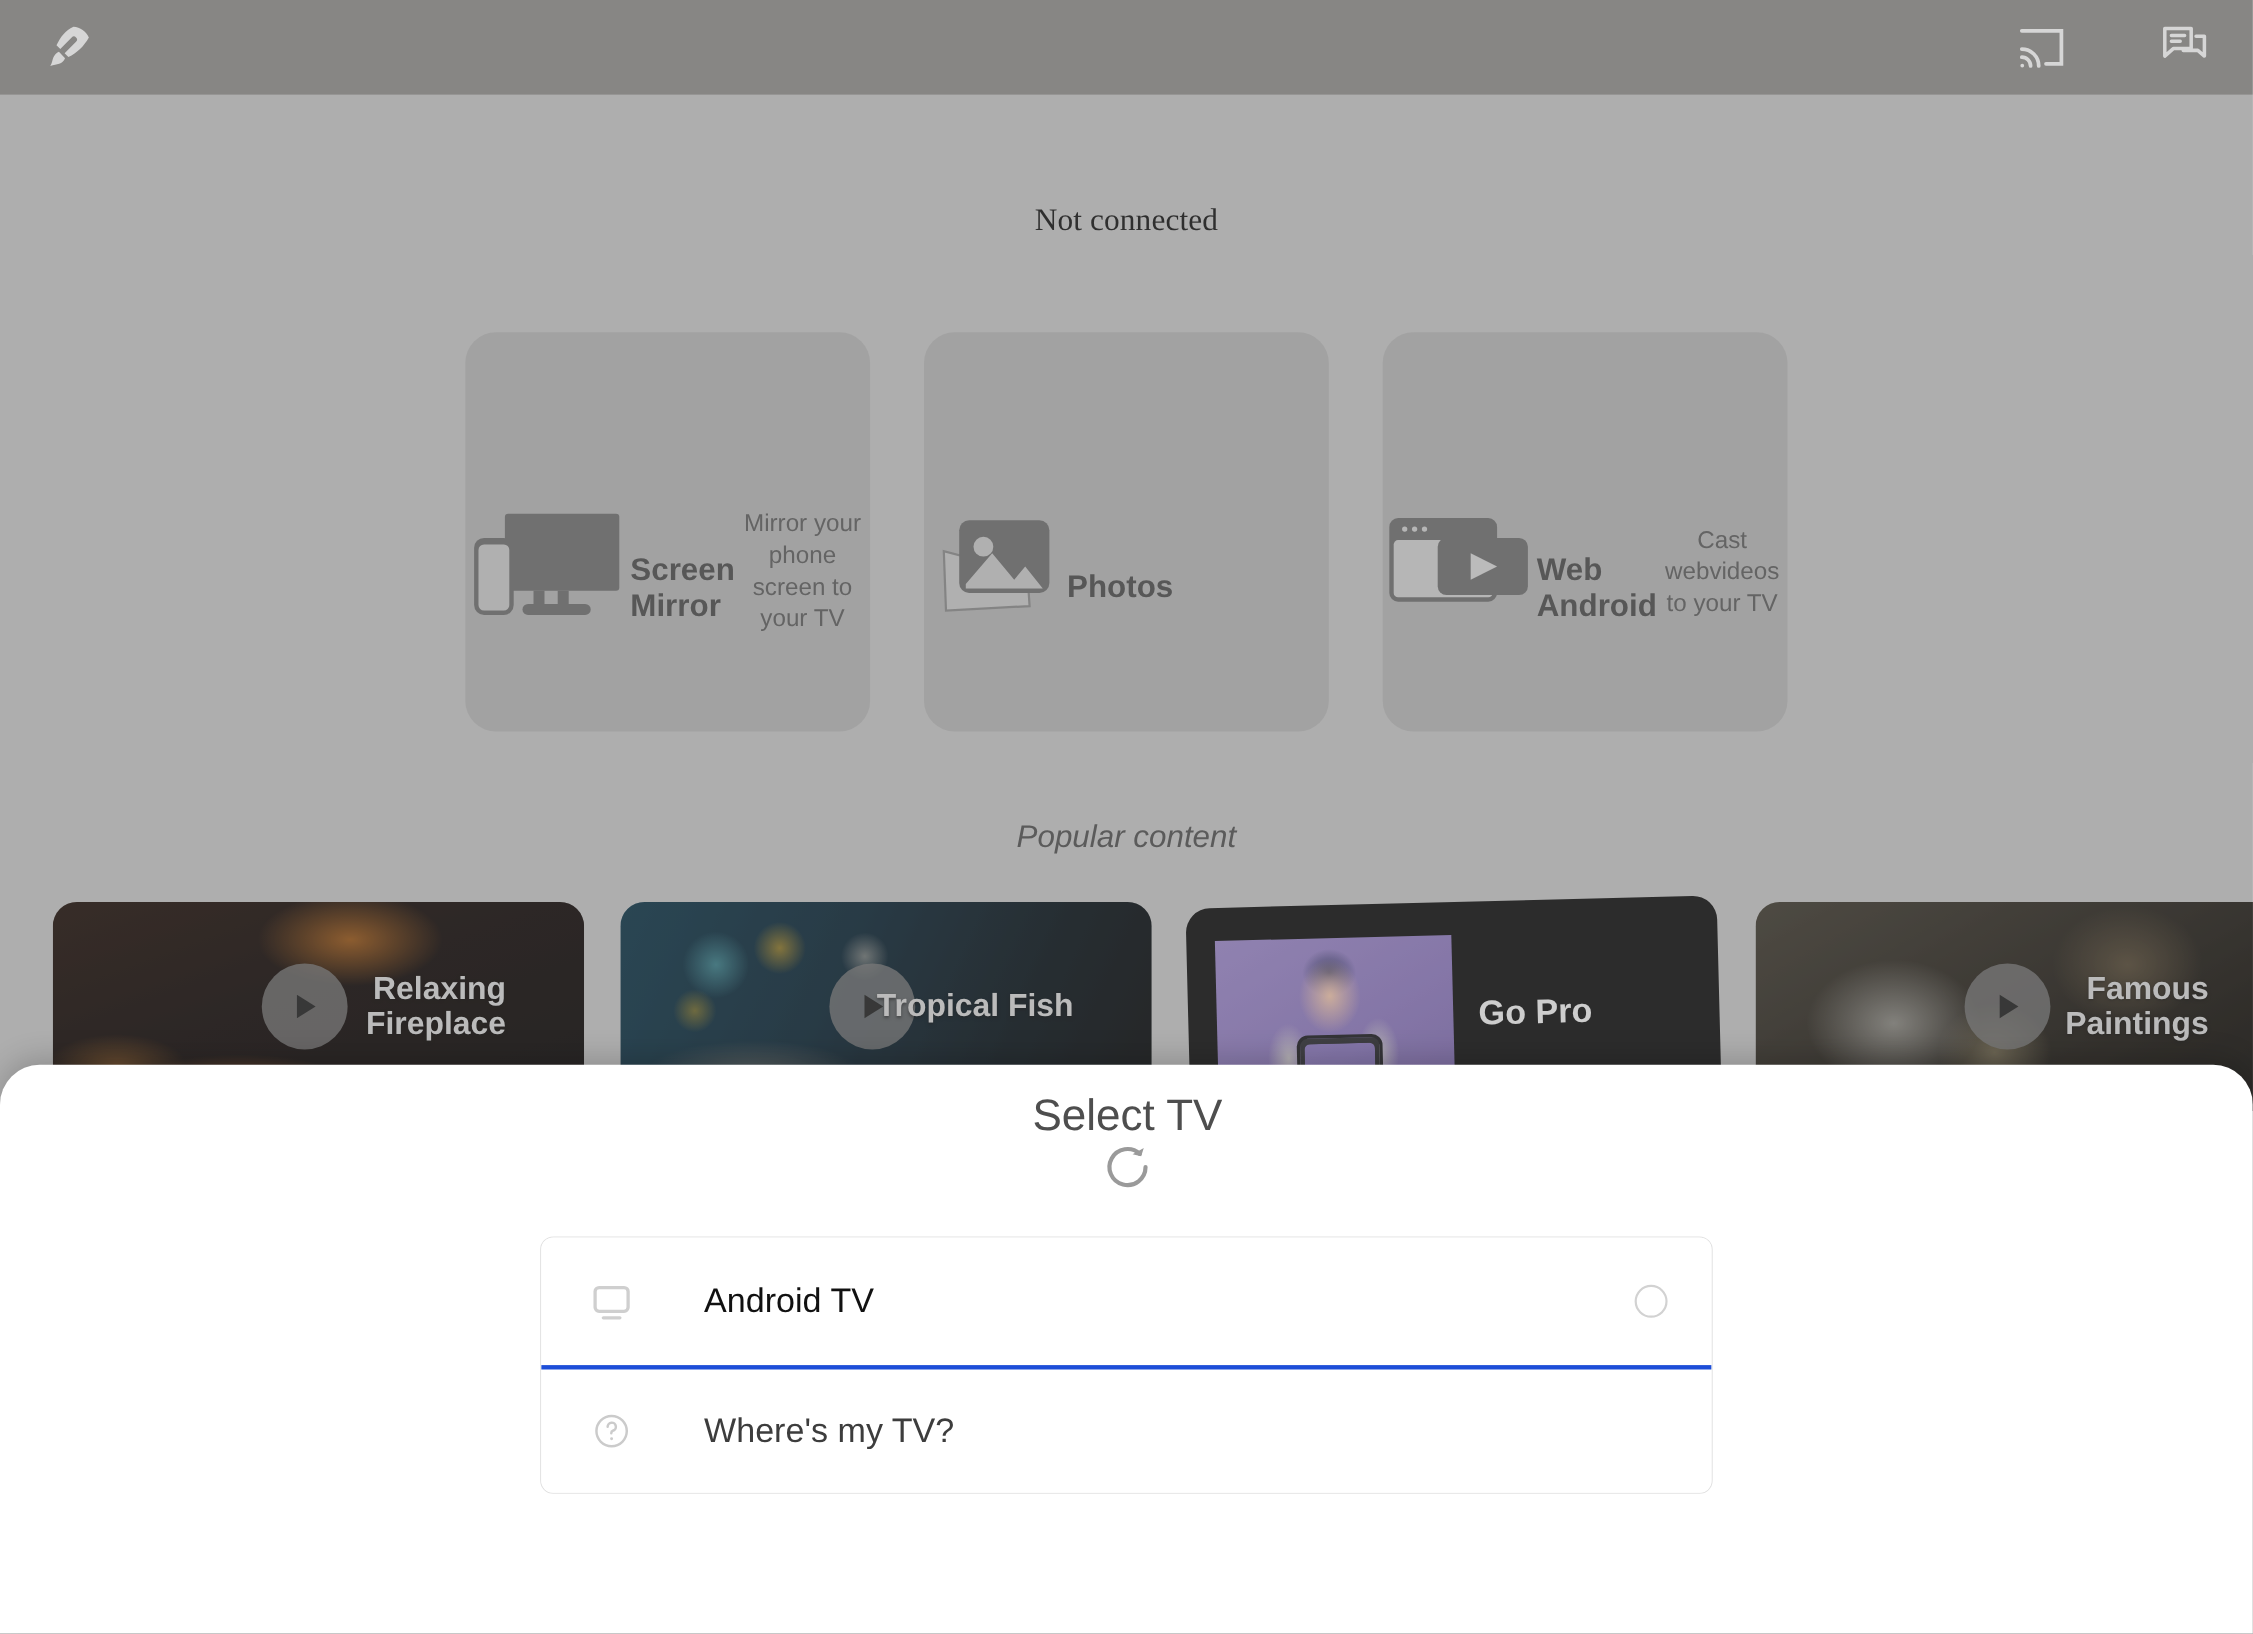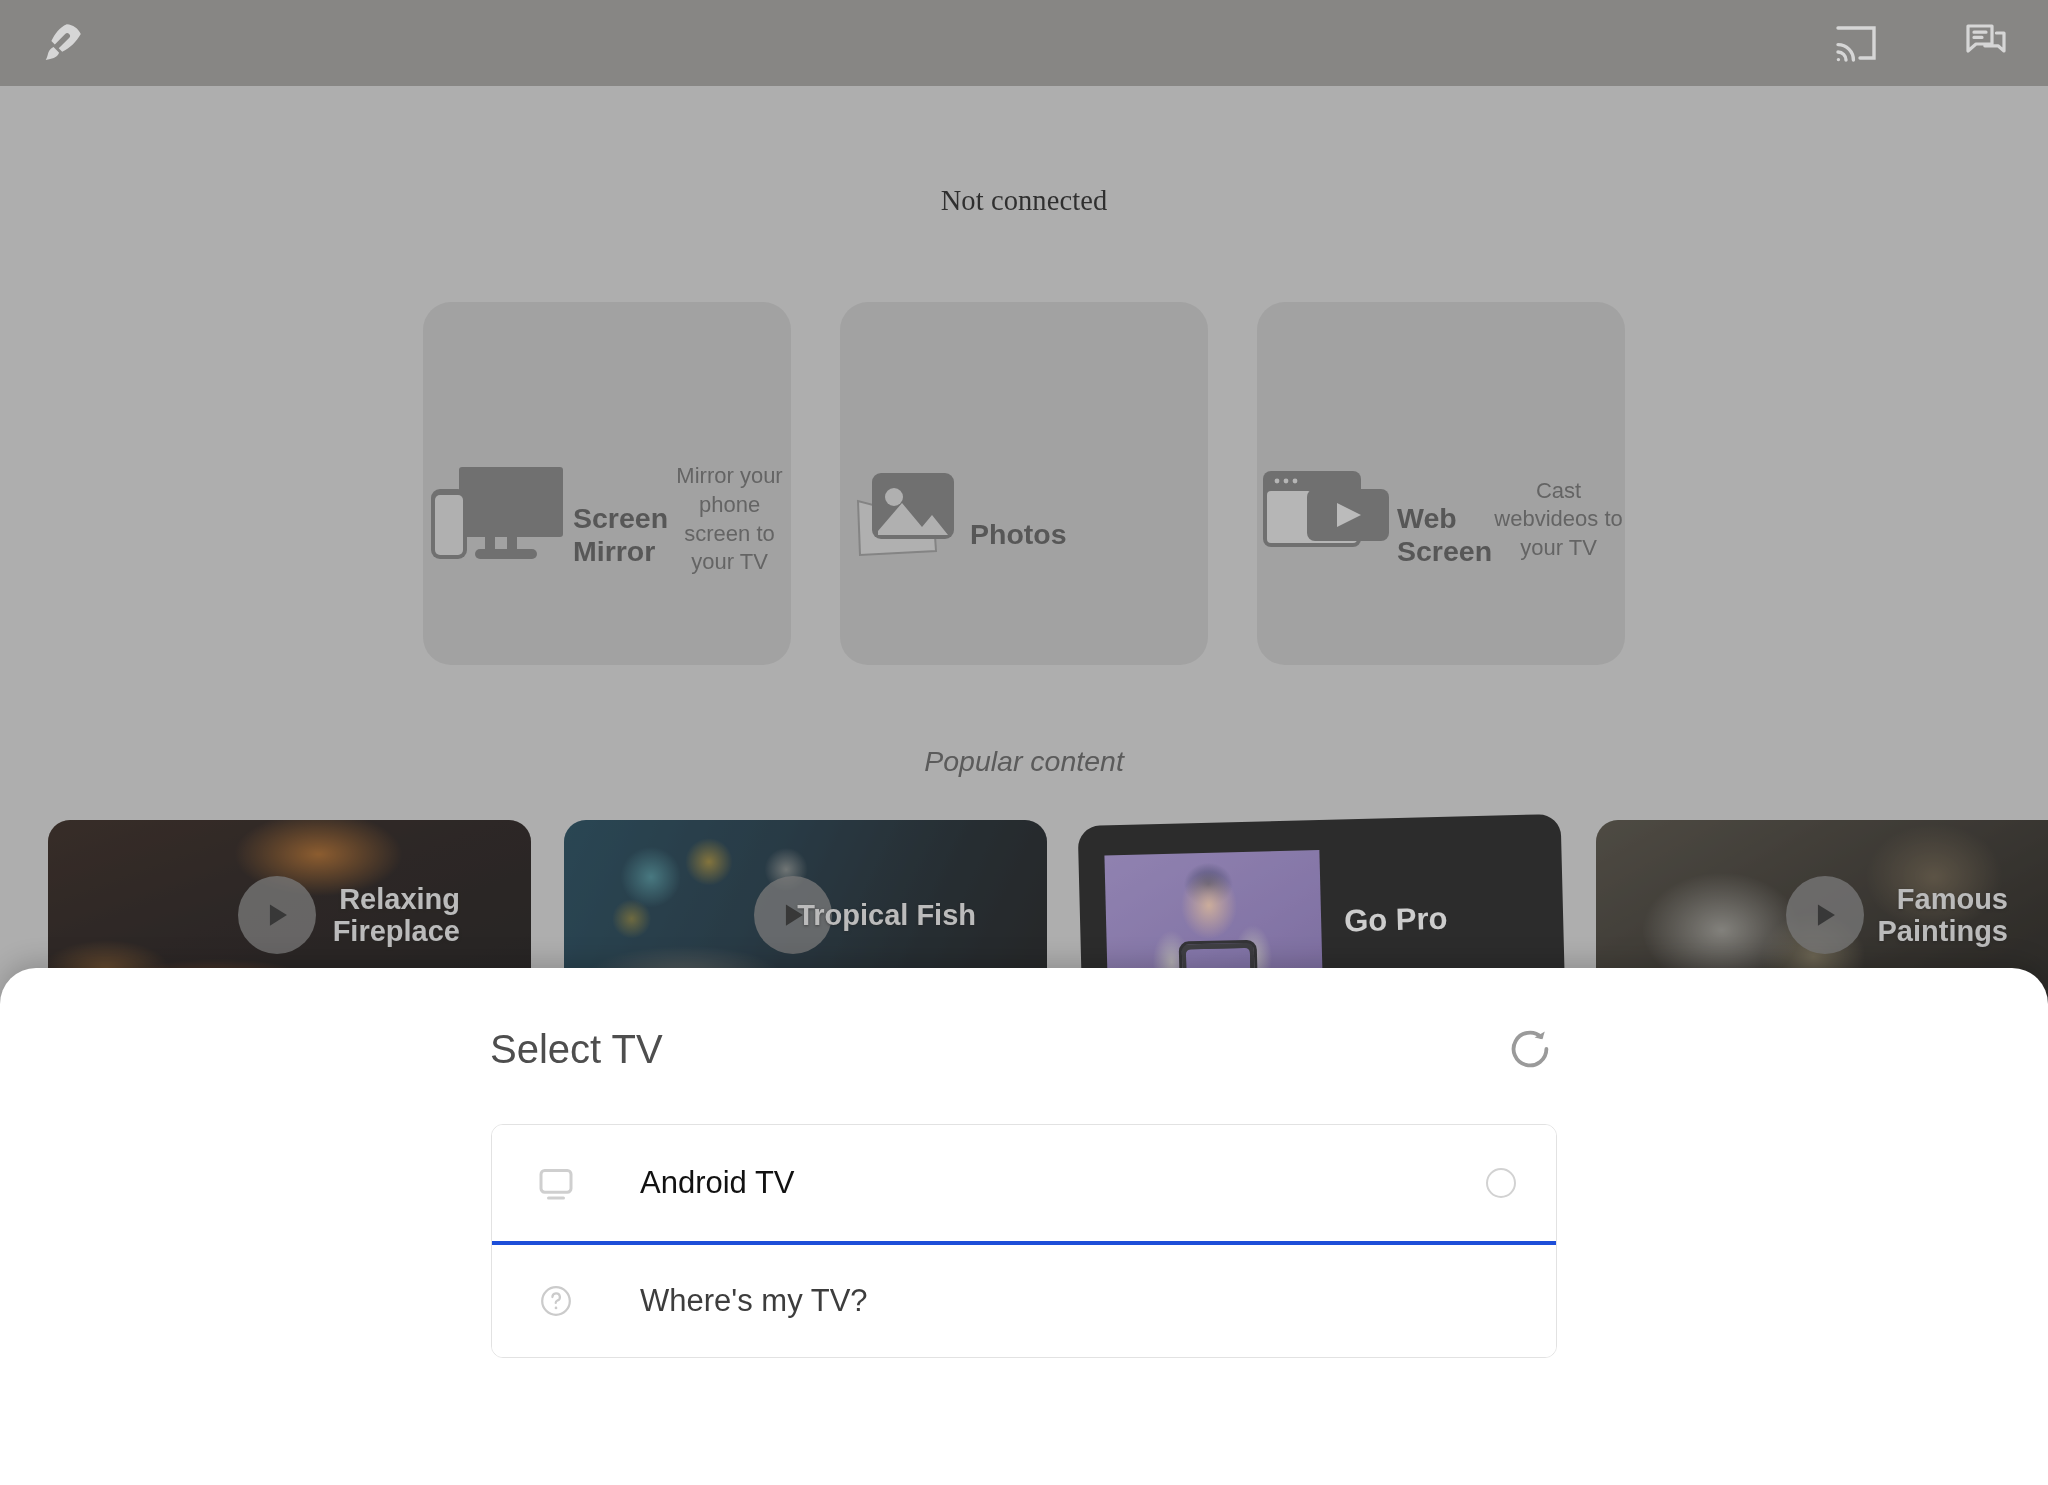--- a/index.html
+++ b/index.html
@@ -153,21 +153,21 @@
 
   
   #sheet {
     position:absolute; left:0; top:968px; width:2048px; height:517px;
     background:#ffffff;
     border-top-left-radius:36px; border-top-right-radius:36px;
     box-shadow:0 -6px 26px rgba(0,0,0,.18);
   }
   #sheet-header {
     position:absolute; left:490px; top:45px; width:1070px; height:72px;
-    display:flex; align-items:center; justify-content:space-between;
+    display:flex; align-items:center; justify-content:flex-end;flex-direction:column;
   }
   #sheet-title { font-size:40px; color:#4e4e4e; }
   #refresh-btn { width:60px; height:60px; display:flex; align-items:center; justify-content:center; }
 
   #tv-list {
     position:absolute; left:491px; top:1124px; width:1066px;
     border:1px solid #e2e2e2; border-radius:16px; background:#fff; overflow:hidden;
   }
   #tv-list { top:156px;border-radius:12px; }
   .tv-row {
@@ -250,21 +250,21 @@
           <svg width="140" height="108" viewBox="0 0 140 108">
             <rect x="6" y="12" width="98" height="76" rx="8" fill="#6e6e6e"></rect>
             <rect x="10" y="32" width="90" height="52" rx="4" fill="#d2d2d2"></rect>
             <circle cx="20" cy="22" r="2.4" fill="#d2d2d2"></circle>
             <circle cx="29" cy="22" r="2.4" fill="#d2d2d2"></circle>
             <circle cx="38" cy="22" r="2.4" fill="#d2d2d2"></circle>
             <rect x="50" y="30" width="82" height="52" rx="8" fill="#6e6e6e"></rect>
             <path d="M80 44 L104 56 L80 68 Z" fill="#d8d8d8"></path>
           </svg>
         </div>
-        <div class="fcard-title">Web Screen</div>
+        <div class="fcard-title">Web Android</div>
         <div class="fcard-sub">Cast webvideos to your TV</div>
       </div>
 
     </div>
 
     <div id="popular-label">Popular content</div>
 
     <div id="carousel">
 
       <div class="ccard">

